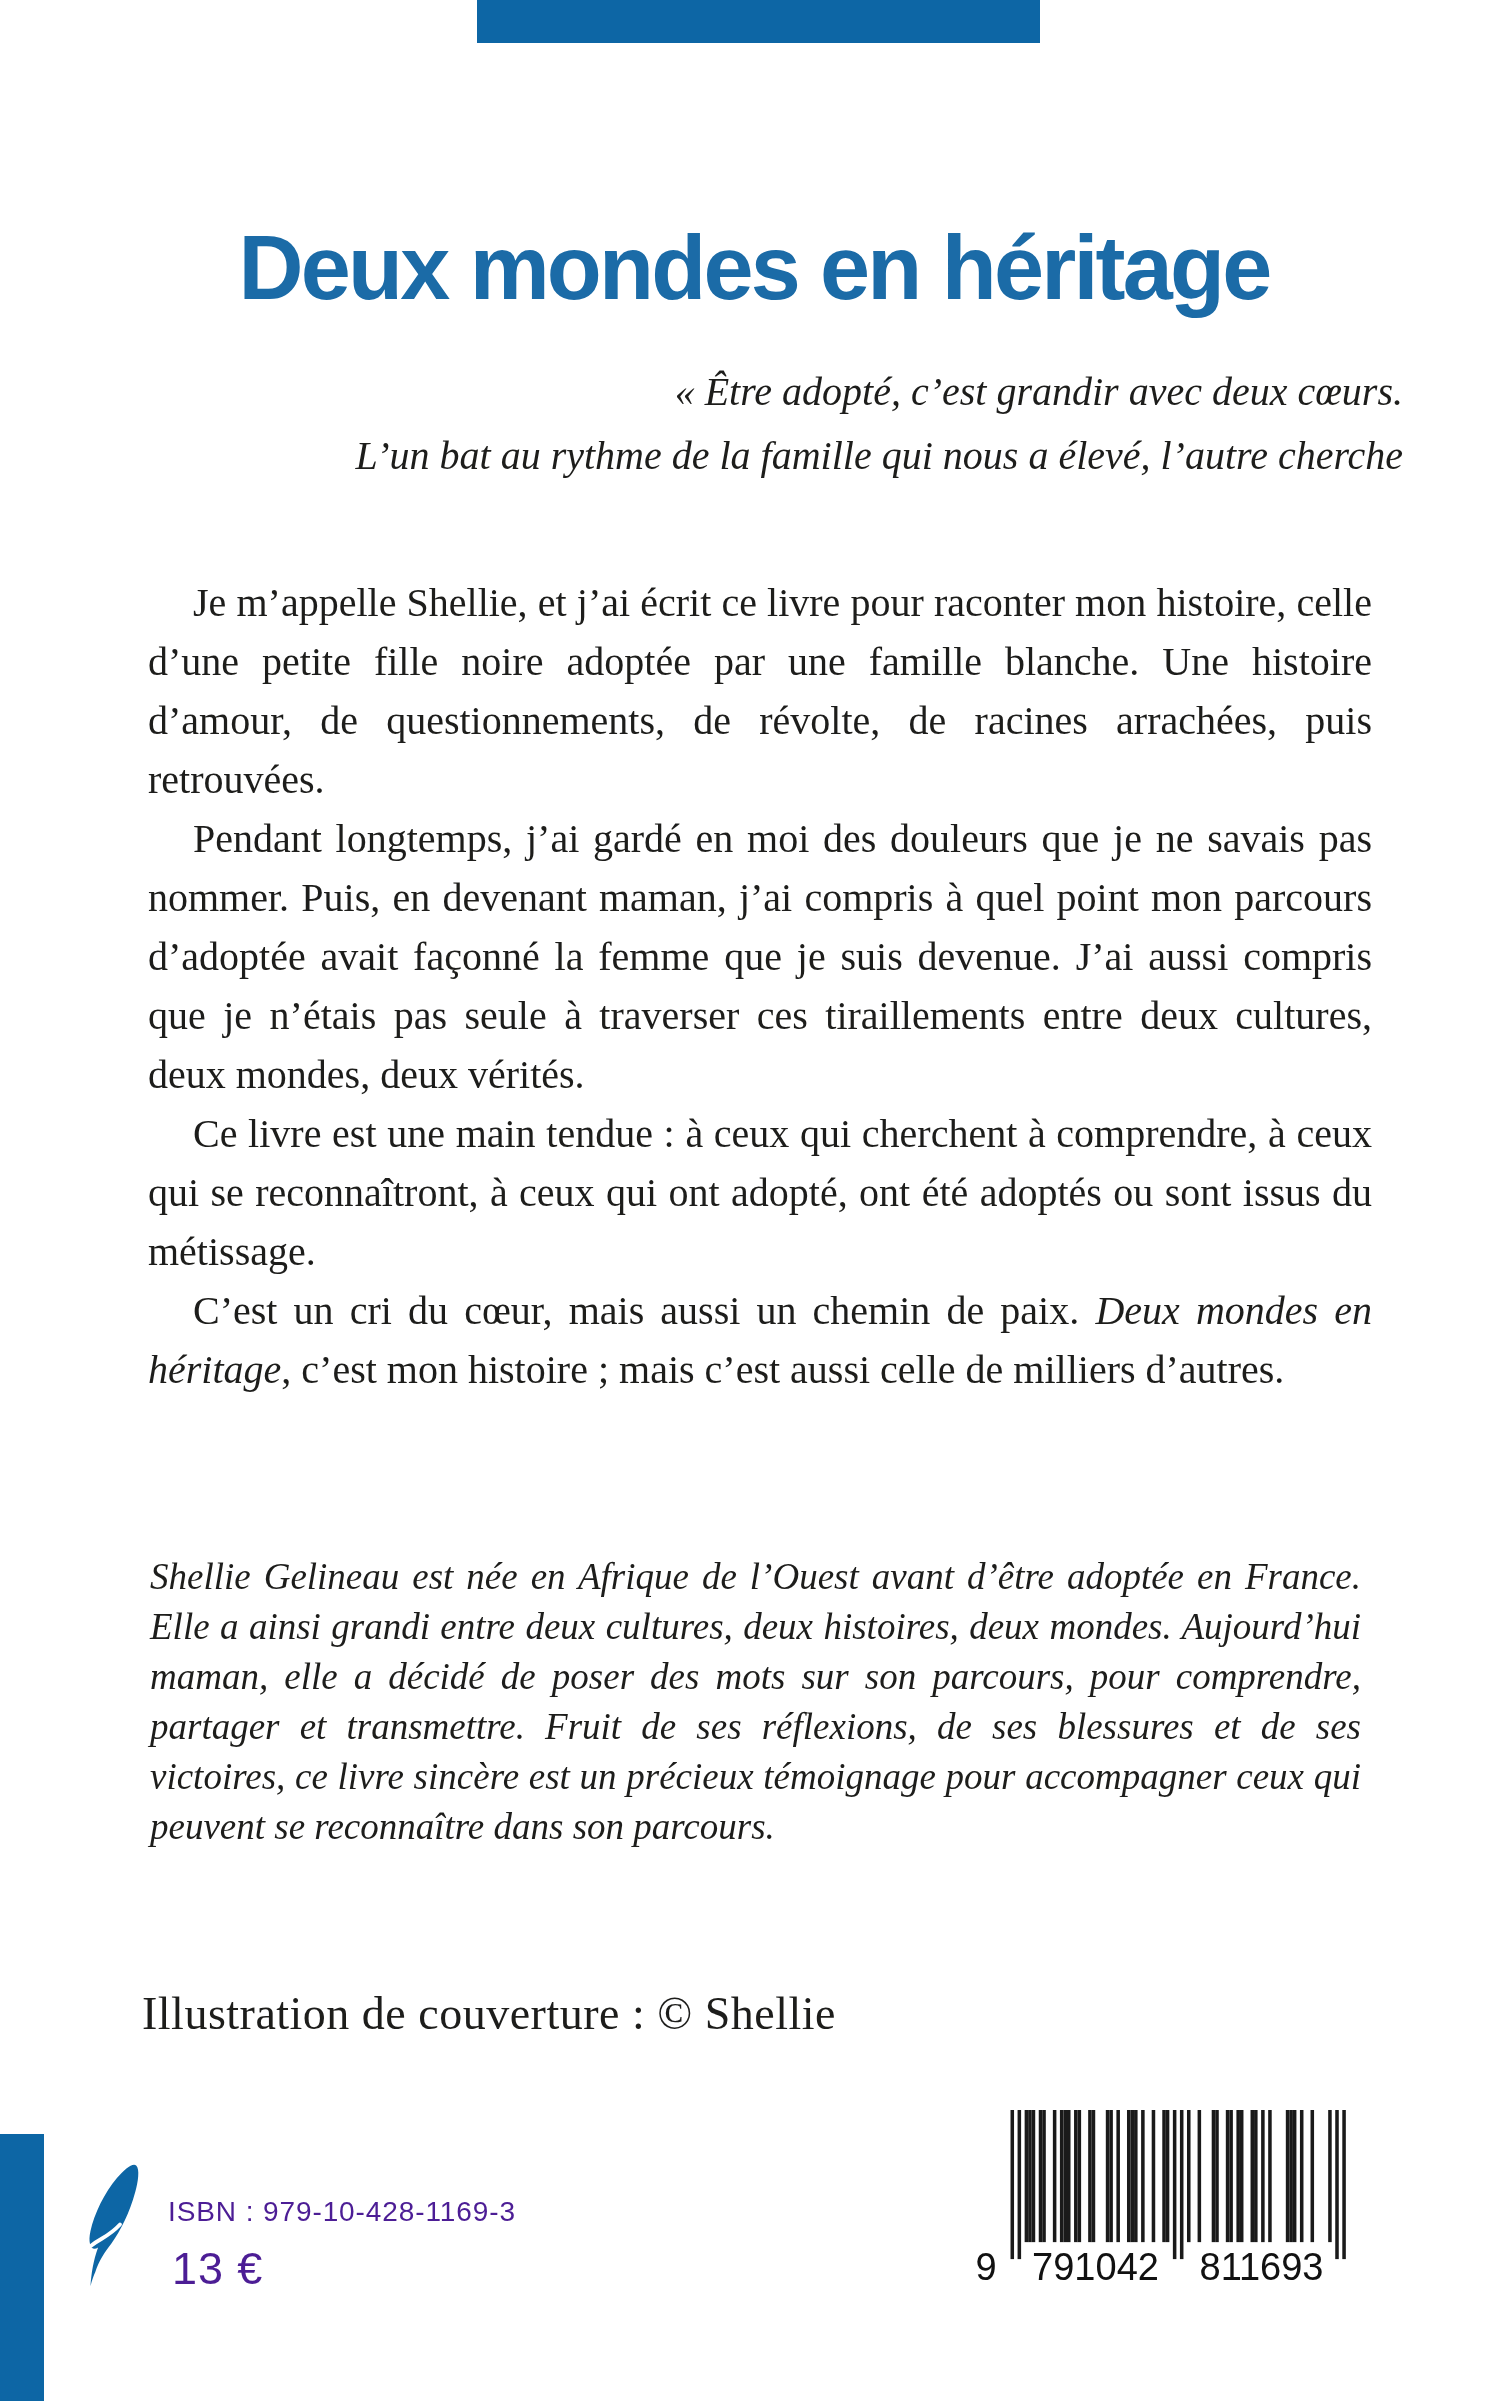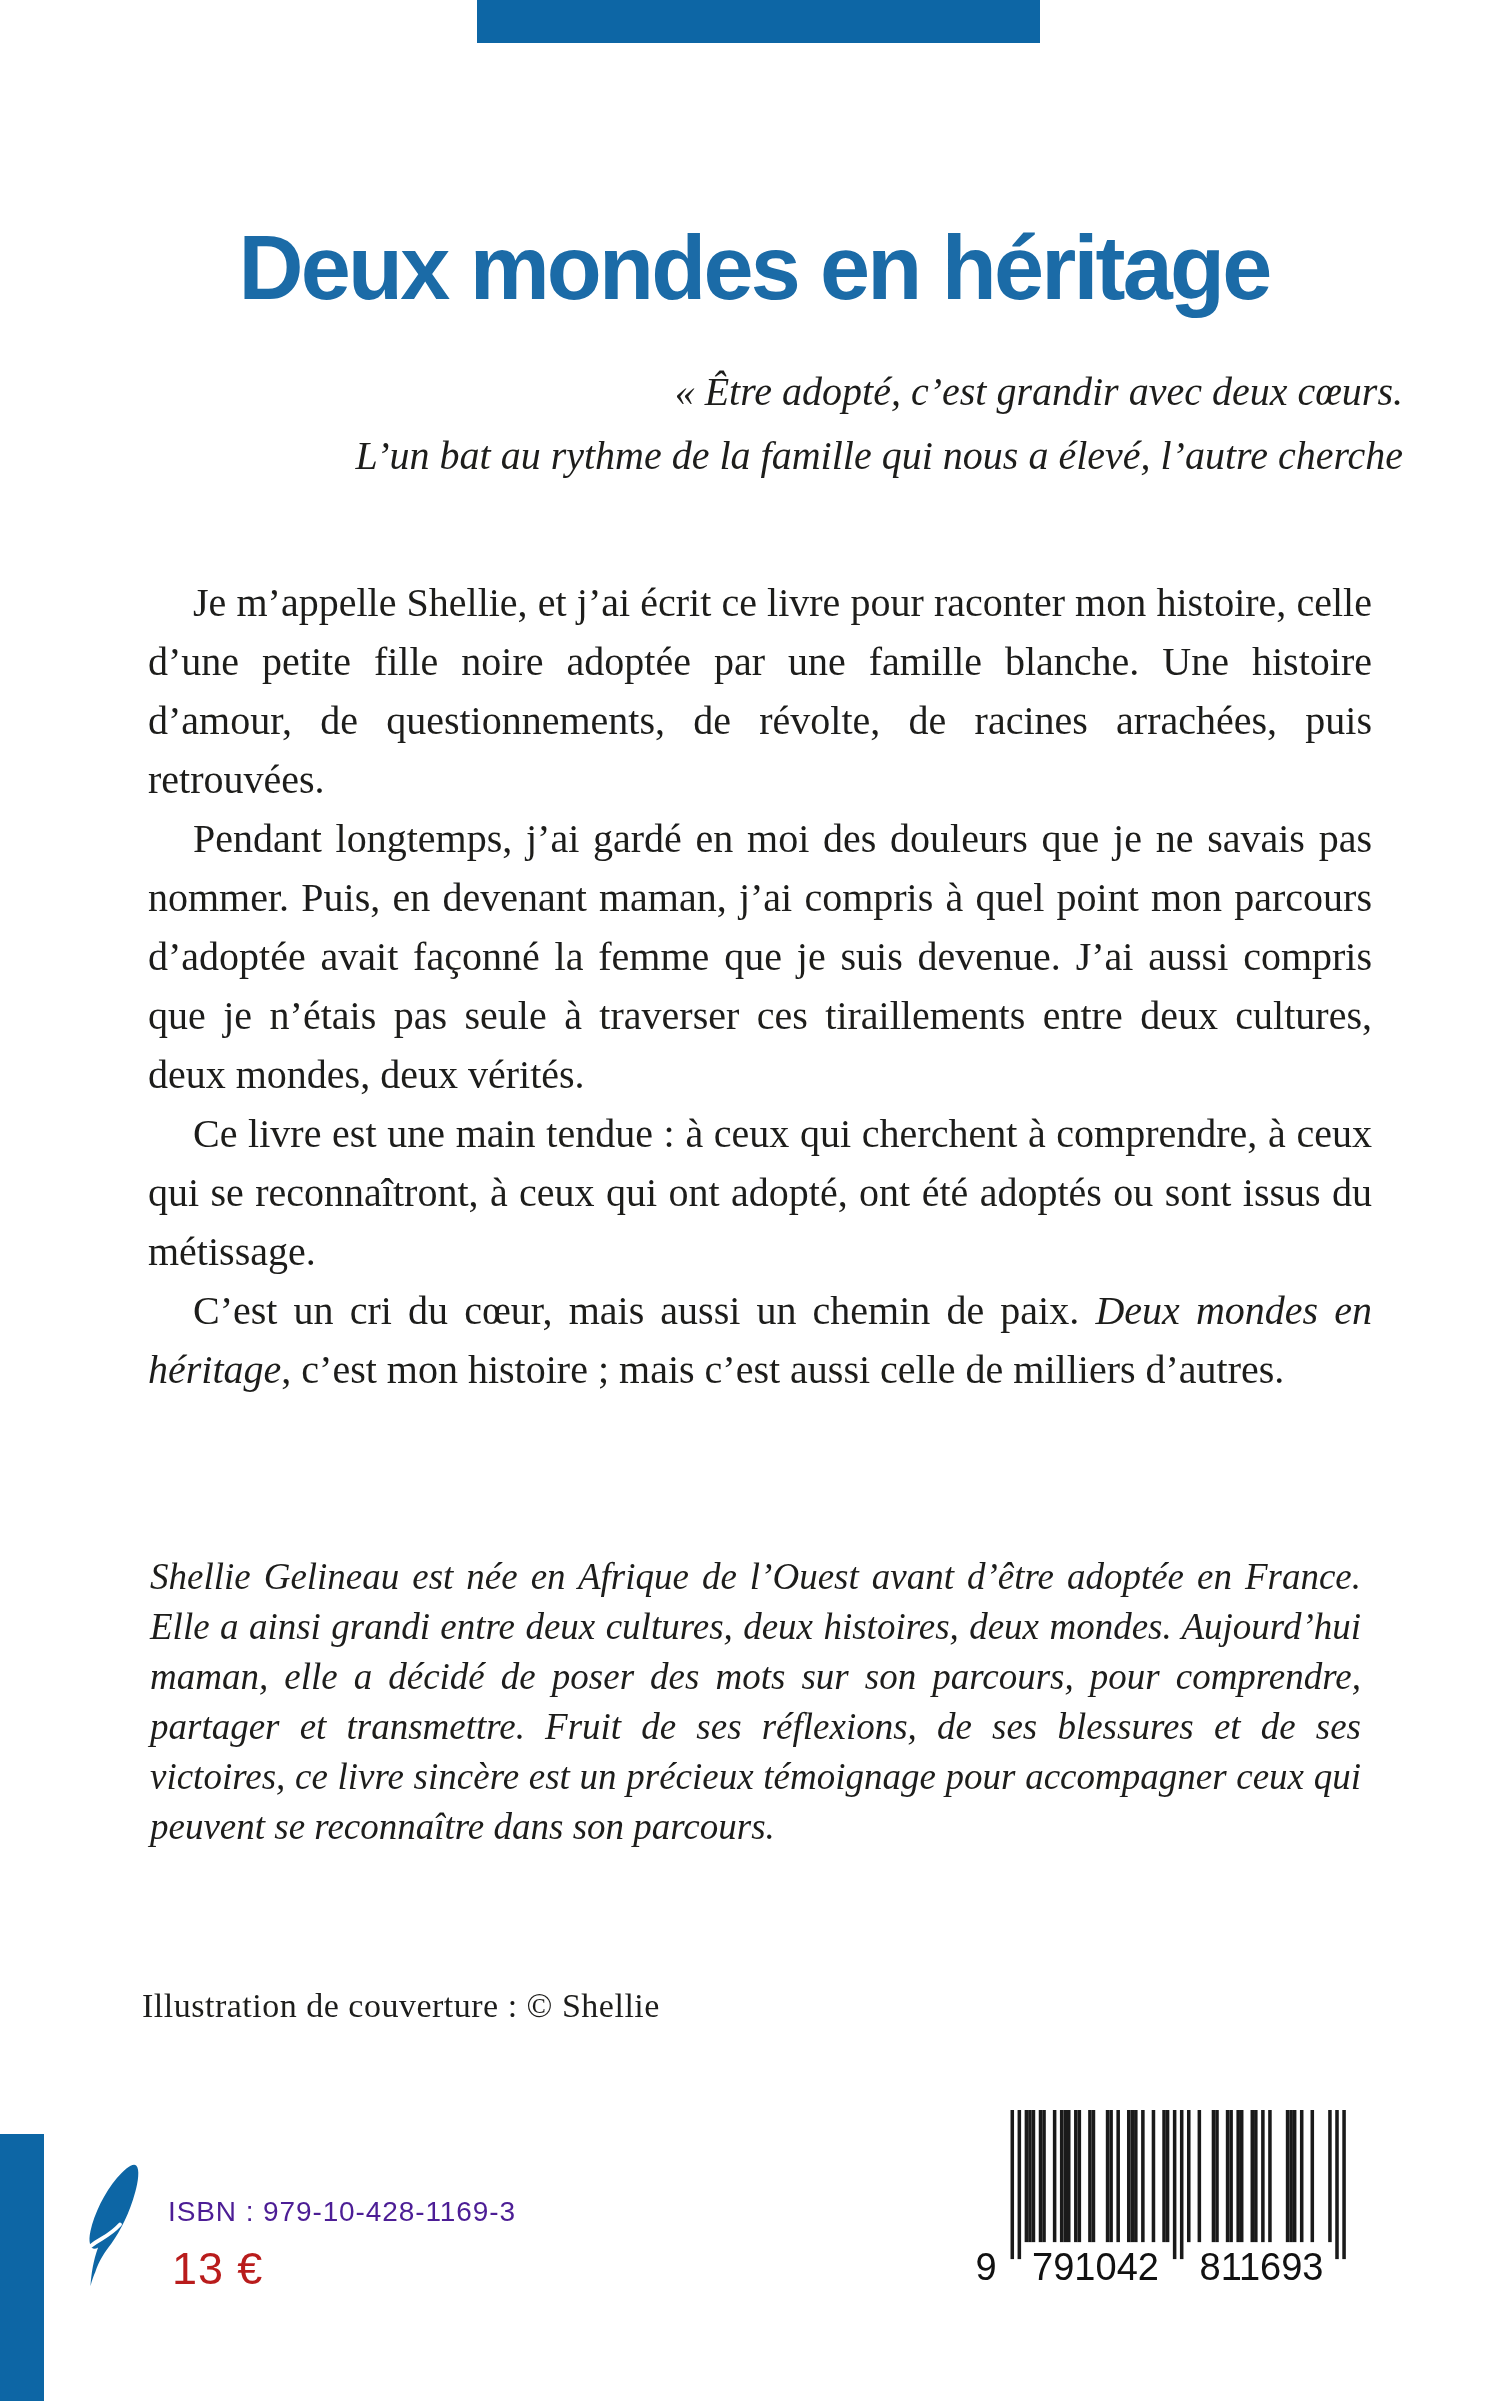--- a/index.html
+++ b/index.html
@@ -64,21 +64,21 @@
     left:150px;top:1552px;width:1211px;
     font-style:italic;
     font-size:37px;
     line-height:50px;
     text-align:justify;
   }
 
   
   .credit{
     left:142px;top:1987px;
-    font-size:34px;
+    font-size:46px;
     letter-spacing:0.5px;
   }
 
   
   .spine-strip{
     left:0;top:2134px;width:44px;height:268px;
     background:var(--accent);
   }
   .feather{
     left:79px;top:2161px;width:61px;height:127px;
@@ -91,21 +91,21 @@
     letter-spacing:0.9px;
     color:#4c1d95;
     text-align:right;
   }
   .price{
     left:172px;top:2243px;
     font-family:"Liberation Sans", sans-serif;
     font-weight:400;
     font-size:45px;
     letter-spacing:0.9px;
-    color:#b91c1c;
+    color:#4c1d95;
   }
 
   
   .barcode{
     left:965px;top:2110px;width:390px;height:180px;
   }
   .barcode svg{position:absolute;left:45px;top:0;}
   .barcode .bd{
     position:absolute;top:138px;
     font-family:"Liberation Sans", sans-serif;

